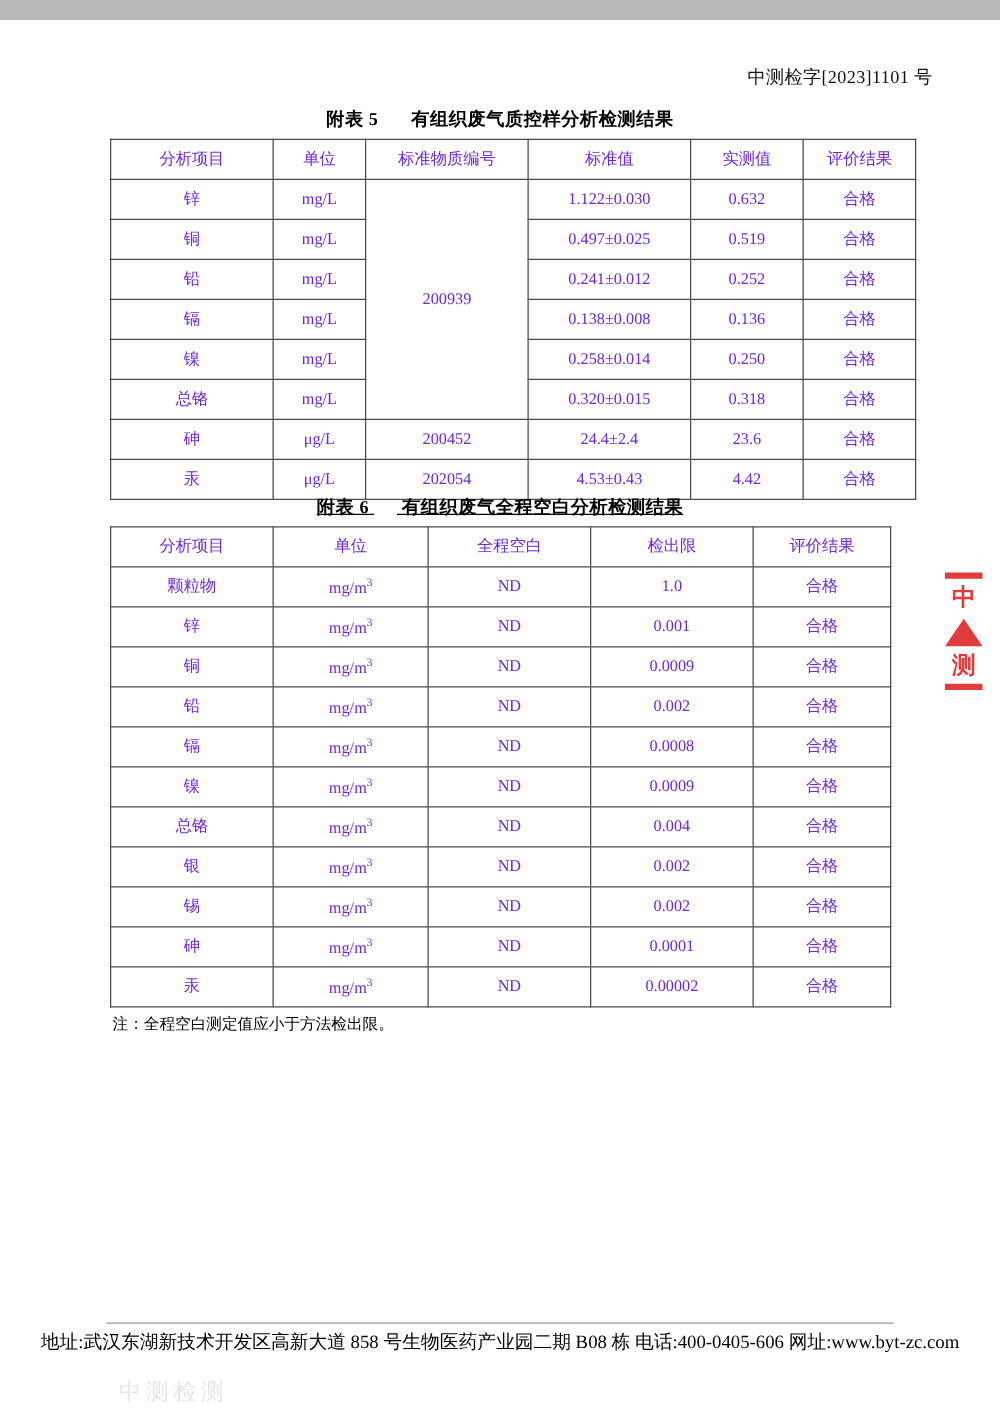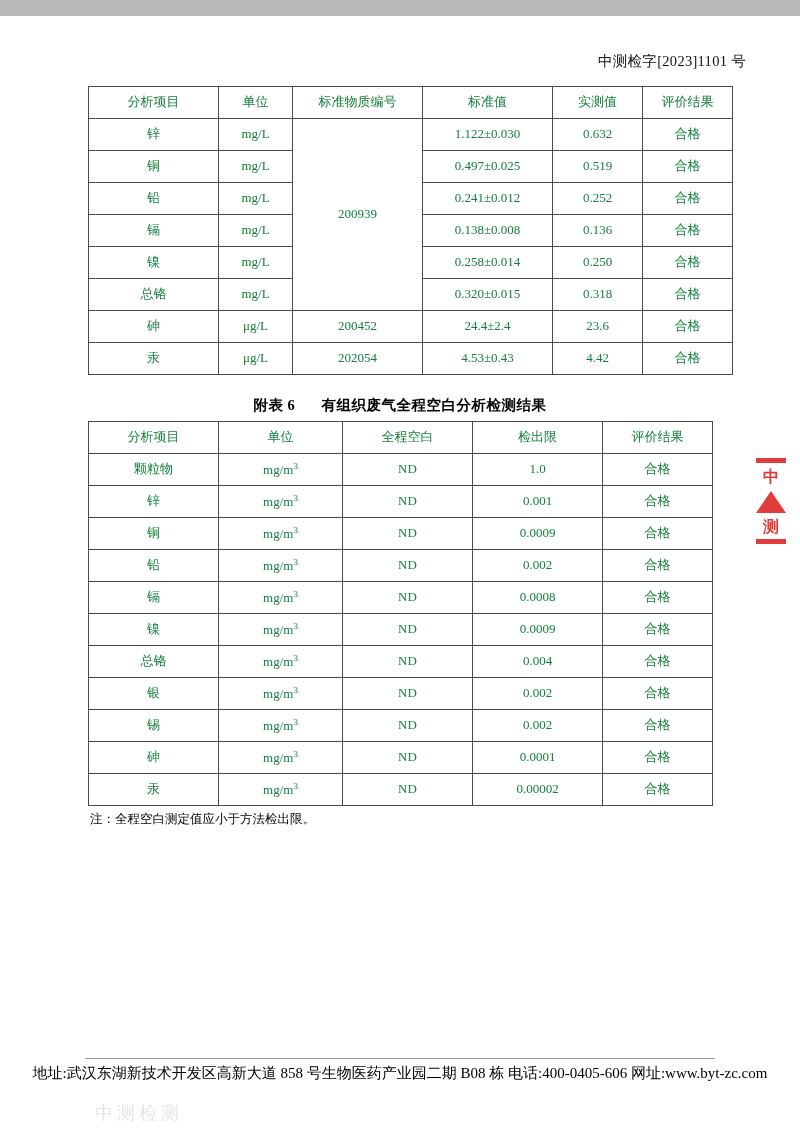--- a/index.html
+++ b/index.html
@@ -34,21 +34,21 @@
     letter-spacing: 0.5px;
   }
   .title-gap {
     display: inline-block;
     width: 18px;
   }
   table.rt {
     border-collapse: collapse;
     table-layout: fixed;
     font-size: 13px;
-    color: #15803d;
+    color: #6d28d9;
   }
   table.rt td, table.rt th {
     border: 1px solid #4a4a4a;
     text-align: center;
     vertical-align: middle;
     font-weight: normal;
     padding: 0;
     height: 31px;
     line-height: 1.1;
   }
@@ -65,21 +65,21 @@
     top: 70px;
     width: 624px;
   }
   .block5 .table-title { margin-bottom: 6px; }
   .block6 {
     position: absolute;
     left: 88px;
     top: 380px;
     width: 624px;
   }
-  .block6 .table-title { margin-bottom: 6px; }
+  .block6 .table-title { margin-bottom: 6px; text-decoration: underline; }
   .note {
     margin-top: 5px;
     font-size: 12.5px;
     color: #000;
     padding-left: 2px;
   }
   .footer-page {
     position: absolute;
     left: 0;
     right: 0;
@@ -106,21 +106,21 @@
     border-top: 1px solid #999;
   }
   
   .stamp {
     position: absolute;
     right: 6px;
     top: 440px;
     width: 46px;
     height: 170px;
     color: #d22;
-    font-size: 16px;
+    font-size: 19px;
     font-weight: bold;
     text-align: center;
     line-height: 1.25;
     opacity: 0.88;
     letter-spacing: 0;
   }
   .stamp .bar {
     display: block;
     width: 30px;
     height: 5px;
@@ -147,20 +147,25 @@
   }
 </style>
 </head>
 <body>
 
 <div class="page">
 
   <div class="doc-header">中测检字[2023]1101 号</div>
 
   <div class="block5">
+    <div class="table-title">
+      <span>附表 5</span>
+      <span class="title-gap"></span>
+      <span>有组织废气质控样分析检测结果</span>
+    </div>
 
     <table class="rt" style="width:624px;">
       <colgroup>
         <col style="width:130px">
         <col style="width:74px">
         <col style="width:130px">
         <col style="width:130px">
         <col style="width:90px">
         <col style="width:90px">
       </colgroup>

